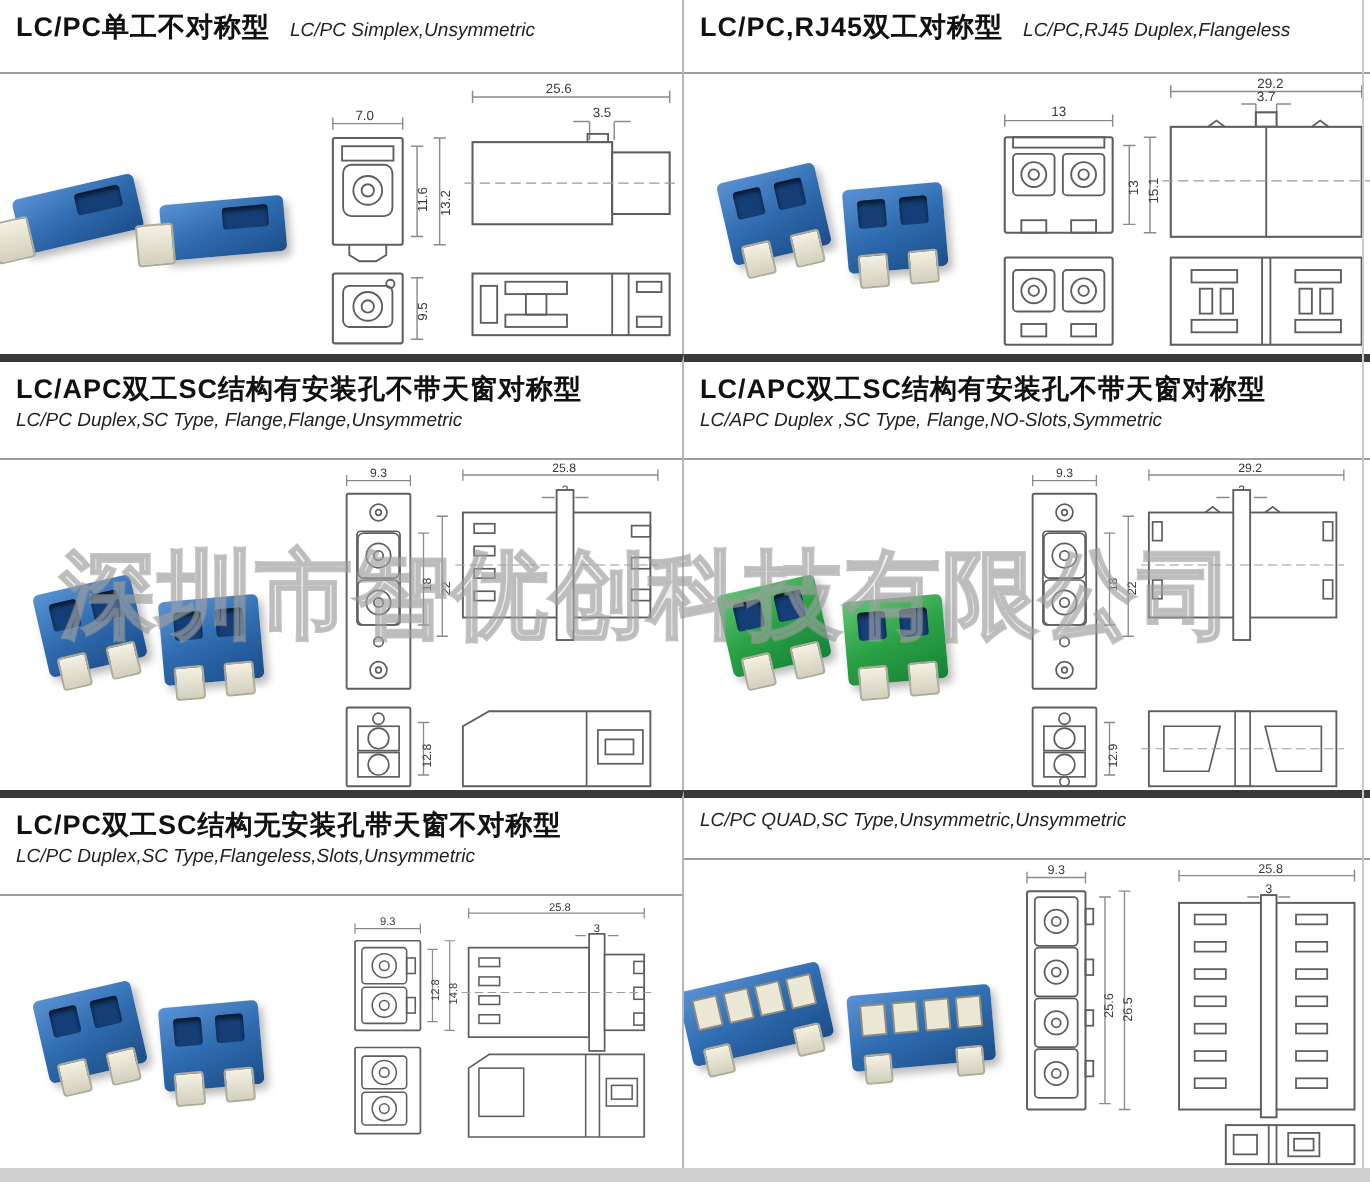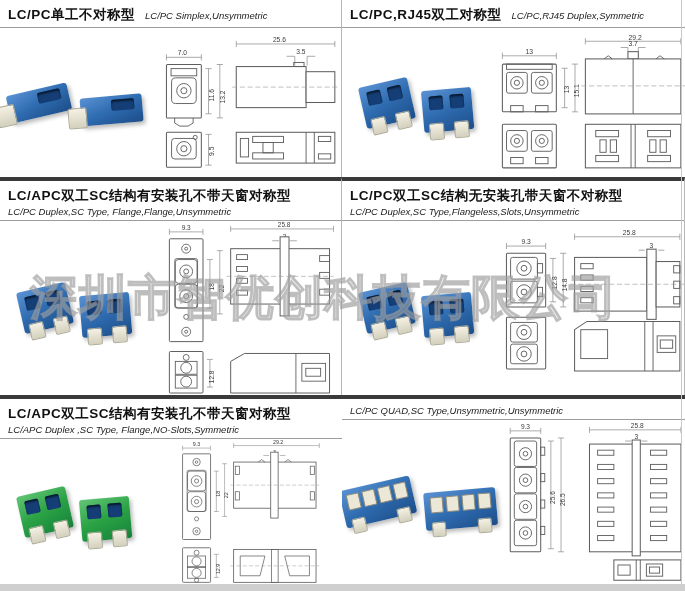--- a/index.html
+++ b/index.html
@@ -2,21 +2,21 @@
 <html><head>
 <meta charset="utf-8">
 <style>
   html,body{margin:0;padding:0;}
   body{width:685px;height:591px;background:#fff;font-family:"Liberation Sans",sans-serif;position:relative;overflow:hidden;}
   .page{position:relative;width:685px;height:591px;background:#fff;}
   .grid{display:grid;grid-template-columns:342px 343px;grid-template-rows:177px 218px 189px;}
   .panel{box-sizing:border-box;background:#fff;display:flex;flex-direction:column;overflow:hidden;position:relative;}
   .c1{border-right:1px solid #b7b7b7;}
   .r2,.r3{border-top:4px solid #3a3a3a;}
-  .ptitle{padding:5px 10px 3px 8px;border-bottom:1px solid #9c9c9c;}
+  .ptitle{padding:5px 10px 13px 8px;border-bottom:1px solid #9c9c9c;}
   .ptitle .zh{font-weight:bold;font-size:13.5px;color:#111;letter-spacing:0.5px;}
   .ptitle .en{font-style:italic;font-size:9.5px;color:#222;}
   .r1 .ptitle .en{margin-left:10px;}
   .stacked .en{display:block;margin-top:1px;}
   .content{flex:1;display:flex;min-height:0;}
   .photo{flex:0 0 150px;display:flex;align-items:center;justify-content:center;gap:10px;position:relative;}
   .dwrap{flex:1;min-width:0;}
   svg.drw{width:100%;height:100%;display:block;}
   
   .drw .o{fill:#fff;stroke:#5e5e5e;stroke-width:1;}
@@ -118,21 +118,21 @@
             <rect class="t" x="164" y="100" width="12" height="5"></rect>
             <rect class="t" x="164" y="117" width="12" height="5"></rect>
           </g>
         </svg>
       </div>
     </div>
   </div>
 
   <div class="panel r1 c2">
     <div class="ptitle">
-      <span class="zh">LC/PC,RJ45双工对称型</span><span class="en">LC/PC,RJ45 Duplex,Symmetric</span>
+      <span class="zh">LC/PC,RJ45双工对称型</span><span class="en">LC/PC,RJ45 Duplex,Flangeless</span>
     </div>
     <div class="content">
       <div class="photo">
         <div class="adp duplex">
               <div class="bd">
                 <div class="port"></div>
                 <div class="port p2"></div>
               </div>
               <div class="cap"></div>
               <div class="cap k2"></div>
@@ -281,100 +281,20 @@
             <path class="o" d="M78,142 L92,134 H178 V174 H78 Z"></path>
             <path class="t" d="M144,134 V174"></path>
             <rect class="t" x="150" y="144" width="24" height="18"></rect>
             <rect class="t" x="154" y="149" width="15" height="8"></rect>
           </g>
         </svg>
       </div>
     </div>
   </div>
 
-  <div class="panel r3 c1 stacked">
-    <div class="ptitle">
-      <span class="zh">LC/PC双工SC结构无安装孔带天窗不对称型</span><span class="en">LC/PC Duplex,SC Type,Flangeless,Slots,Unsymmetric</span>
-    </div>
-    <div class="content">
-      <div class="photo">
-        <div class="adp duplex">
-              <div class="bd">
-                <div class="port"></div>
-                <div class="port p2"></div>
-              </div>
-              <div class="cap"></div>
-              <div class="cap k2"></div>
-            </div>
-        <div class="adp duplex tilt2">
-              <div class="bd">
-                <div class="port"></div>
-                <div class="port p2"></div>
-              </div>
-              <div class="cap"></div>
-              <div class="cap k2"></div>
-            </div>
-      </div>
-      <div class="dwrap">
-        <svg class="drw" viewBox="0 0 186 158">
-          <g>
-            <rect class="o" x="14" y="26" width="38" height="52" rx="1"></rect>
-            <rect class="t" x="18" y="30" width="26" height="21" rx="2"></rect>
-                <circle class="h" cx="31" cy="40.5" r="7"></circle>
-                <circle class="t" cx="31" cy="40.5" r="2.8"></circle>
-                <rect class="t" x="44" y="36" width="5" height="9"></rect>
-            <rect class="t" x="18" y="53" width="26" height="21" rx="2"></rect>
-                <circle class="h" cx="31" cy="63.5" r="7"></circle>
-                <circle class="t" cx="31" cy="63.5" r="2.8"></circle>
-                <rect class="t" x="44" y="59" width="5" height="9"></rect>
-            <path class="d" d="M14,19 h38 M14,16 v6 M52,16 v6"></path>
-            <text class="dt" x="33" y="17" text-anchor="middle">9.3</text>
-            <path class="d" d="M59,31 v42 M56,31 h6 M56,73 h6"></path>
-            <text class="dt" transform="translate(63 61) rotate(-90)">12.8</text>
-            <path class="d" d="M69,26 v52 M66,26 h6 M66,78 h6"></path>
-            <text class="dt" transform="translate(73 63) rotate(-90)">14.8</text>
-          </g>
-          <g>
-            <rect class="o" x="14" y="88" width="38" height="50" rx="1"></rect>
-            <rect class="t" x="18" y="93" width="26" height="19" rx="2"></rect>
-                <circle class="h" cx="31" cy="102.5" r="7"></circle>
-                <circle class="t" cx="31" cy="102.5" r="2.8"></circle>
-            <rect class="t" x="18" y="114" width="26" height="19" rx="2"></rect>
-                <circle class="h" cx="31" cy="123.5" r="7"></circle>
-                <circle class="t" cx="31" cy="123.5" r="2.8"></circle>
-          </g>
-          <g>
-            <path class="d" d="M80,10 h102 M80,7 v6 M182,7 v6"></path>
-            <text class="dt" x="133" y="8.5" text-anchor="middle">25.8</text>
-            <path class="d" d="M142,23 h6 M167,23 h-6"></path>
-            <text class="dt" x="154.5" y="21" text-anchor="middle">3</text>
-            <rect class="o" x="80" y="30" width="70" height="52"></rect>
-            <rect class="o" x="150" y="22" width="9" height="68"></rect>
-            <rect class="o" x="159" y="34" width="23" height="44"></rect>
-            <rect class="t" x="86" y="36" width="12" height="5"></rect>
-                <rect class="t" x="86" y="47" width="12" height="5"></rect>
-                <rect class="t" x="86" y="58" width="12" height="5"></rect>
-                <rect class="t" x="86" y="69" width="12" height="5"></rect>
-            <rect class="t" x="176" y="38" width="6" height="7"></rect>
-                <rect class="t" x="176" y="53" width="6" height="7"></rect>
-                <rect class="t" x="176" y="68" width="6" height="7"></rect>
-            <path class="dd" d="M76,56 h110"></path>
-          </g>
-          <g>
-            <path class="o" d="M80,100 L92,92 H182 V140 H80 Z"></path>
-            <rect class="t" x="86" y="100" width="26" height="28"></rect>
-            <path class="t" d="M148,92 V140 M156,92 V140"></path>
-            <rect class="t" x="160" y="106" width="18" height="16"></rect>
-            <rect class="t" x="163" y="110" width="12" height="8"></rect>
-          </g>
-        </svg>
-      </div>
-    </div>
-  </div>
-
   <div class="panel r2 c2 stacked">
     <div class="ptitle">
       <span class="zh">LC/APC双工SC结构有安装孔不带天窗对称型</span><span class="en">LC/APC Duplex ,SC Type, Flange,NO-Slots,Symmetric</span>
     </div>
     <div class="content">
       <div class="photo">
         <div class="adp duplex green">
               <div class="bd">
                 <div class="port"></div>
                 <div class="port p2"></div>
@@ -438,20 +358,100 @@
                 <rect class="t" x="171" y="64" width="5" height="10"></rect>
             <path class="t" d="M108,28 l4,-3 l4,3 M140,28 l4,-3 l4,3"></path>
             <path class="dd" d="M74,56 h108"></path>
           </g>
           <g>
             <rect class="o" x="78" y="134" width="100" height="40"></rect>
             <rect class="t" x="124" y="134" width="8" height="40"></rect>
             <path class="t" d="M86,142 h30 l-6,24 h-24 z"></path>
             <path class="t" d="M170,142 h-30 l6,24 h24 z"></path>
             <path class="dd" d="M74,154 h108"></path>
+          </g>
+        </svg>
+      </div>
+    </div>
+  </div>
+
+  <div class="panel r3 c1 stacked">
+    <div class="ptitle">
+      <span class="zh">LC/PC双工SC结构无安装孔带天窗不对称型</span><span class="en">LC/PC Duplex,SC Type,Flangeless,Slots,Unsymmetric</span>
+    </div>
+    <div class="content">
+      <div class="photo">
+        <div class="adp duplex">
+              <div class="bd">
+                <div class="port"></div>
+                <div class="port p2"></div>
+              </div>
+              <div class="cap"></div>
+              <div class="cap k2"></div>
+            </div>
+        <div class="adp duplex tilt2">
+              <div class="bd">
+                <div class="port"></div>
+                <div class="port p2"></div>
+              </div>
+              <div class="cap"></div>
+              <div class="cap k2"></div>
+            </div>
+      </div>
+      <div class="dwrap">
+        <svg class="drw" viewBox="0 0 186 158">
+          <g>
+            <rect class="o" x="14" y="26" width="38" height="52" rx="1"></rect>
+            <rect class="t" x="18" y="30" width="26" height="21" rx="2"></rect>
+                <circle class="h" cx="31" cy="40.5" r="7"></circle>
+                <circle class="t" cx="31" cy="40.5" r="2.8"></circle>
+                <rect class="t" x="44" y="36" width="5" height="9"></rect>
+            <rect class="t" x="18" y="53" width="26" height="21" rx="2"></rect>
+                <circle class="h" cx="31" cy="63.5" r="7"></circle>
+                <circle class="t" cx="31" cy="63.5" r="2.8"></circle>
+                <rect class="t" x="44" y="59" width="5" height="9"></rect>
+            <path class="d" d="M14,19 h38 M14,16 v6 M52,16 v6"></path>
+            <text class="dt" x="33" y="17" text-anchor="middle">9.3</text>
+            <path class="d" d="M59,31 v42 M56,31 h6 M56,73 h6"></path>
+            <text class="dt" transform="translate(63 61) rotate(-90)">12.8</text>
+            <path class="d" d="M69,26 v52 M66,26 h6 M66,78 h6"></path>
+            <text class="dt" transform="translate(73 63) rotate(-90)">14.8</text>
+          </g>
+          <g>
+            <rect class="o" x="14" y="88" width="38" height="50" rx="1"></rect>
+            <rect class="t" x="18" y="93" width="26" height="19" rx="2"></rect>
+                <circle class="h" cx="31" cy="102.5" r="7"></circle>
+                <circle class="t" cx="31" cy="102.5" r="2.8"></circle>
+            <rect class="t" x="18" y="114" width="26" height="19" rx="2"></rect>
+                <circle class="h" cx="31" cy="123.5" r="7"></circle>
+                <circle class="t" cx="31" cy="123.5" r="2.8"></circle>
+          </g>
+          <g>
+            <path class="d" d="M80,10 h102 M80,7 v6 M182,7 v6"></path>
+            <text class="dt" x="133" y="8.5" text-anchor="middle">25.8</text>
+            <path class="d" d="M142,23 h6 M167,23 h-6"></path>
+            <text class="dt" x="154.5" y="21" text-anchor="middle">3</text>
+            <rect class="o" x="80" y="30" width="70" height="52"></rect>
+            <rect class="o" x="150" y="22" width="9" height="68"></rect>
+            <rect class="o" x="159" y="34" width="23" height="44"></rect>
+            <rect class="t" x="86" y="36" width="12" height="5"></rect>
+                <rect class="t" x="86" y="47" width="12" height="5"></rect>
+                <rect class="t" x="86" y="58" width="12" height="5"></rect>
+                <rect class="t" x="86" y="69" width="12" height="5"></rect>
+            <rect class="t" x="176" y="38" width="6" height="7"></rect>
+                <rect class="t" x="176" y="53" width="6" height="7"></rect>
+                <rect class="t" x="176" y="68" width="6" height="7"></rect>
+            <path class="dd" d="M76,56 h110"></path>
+          </g>
+          <g>
+            <path class="o" d="M80,100 L92,92 H182 V140 H80 Z"></path>
+            <rect class="t" x="86" y="100" width="26" height="28"></rect>
+            <path class="t" d="M148,92 V140 M156,92 V140"></path>
+            <rect class="t" x="160" y="106" width="18" height="16"></rect>
+            <rect class="t" x="163" y="110" width="12" height="8"></rect>
           </g>
         </svg>
       </div>
     </div>
   </div>
 
   <div class="panel r3 c2 stacked">
     <div class="ptitle">
       <span class="en">LC/PC QUAD,SC Type,Unsymmetric,Unsymmetric</span>
     </div>

